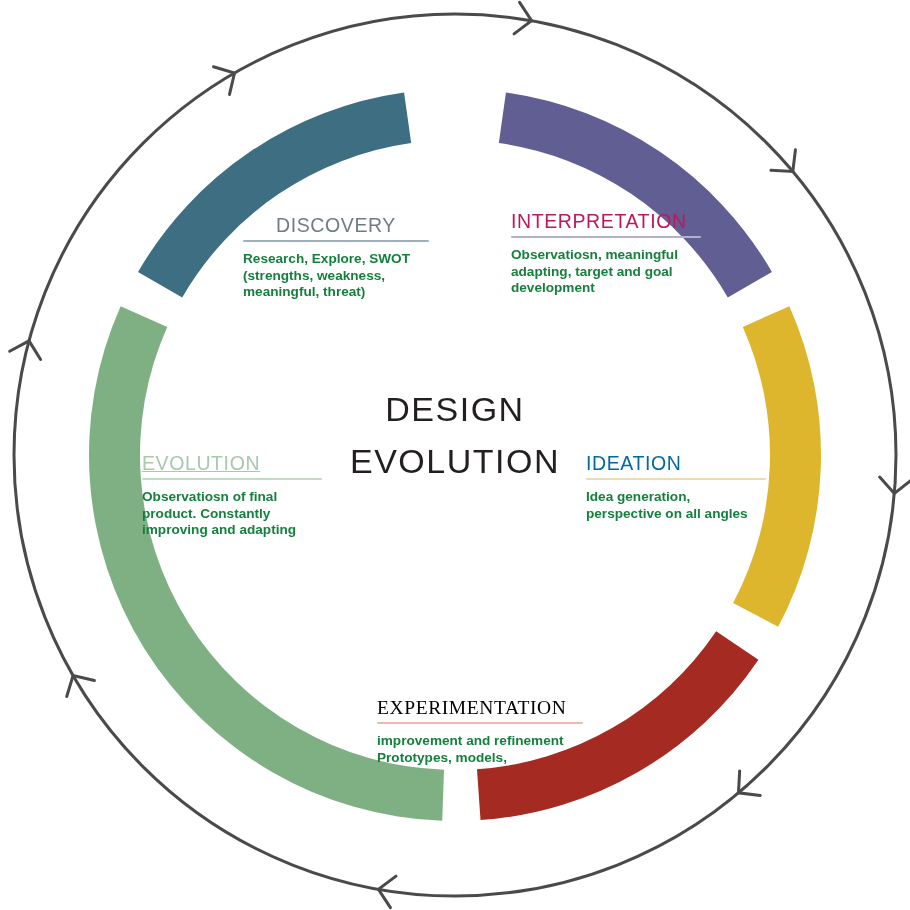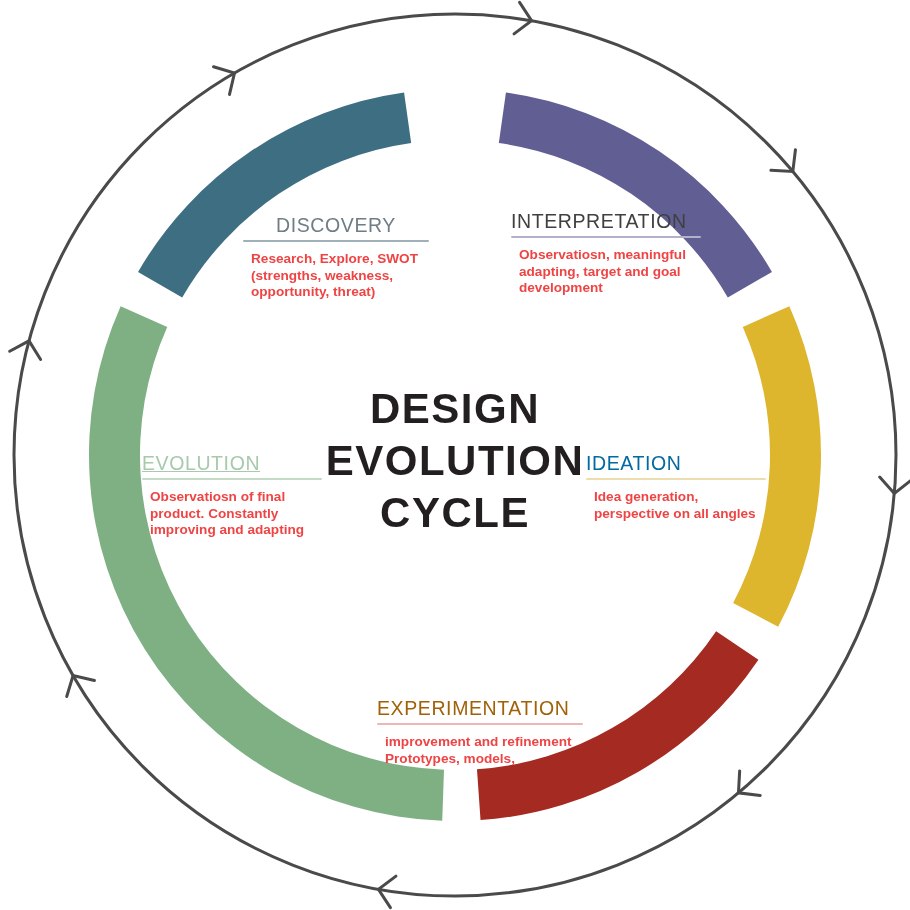--- a/index.html
+++ b/index.html
@@ -42,37 +42,37 @@
   .label-rule {
     height: 2px;
     width: 100%;
     margin: 0 0 9px 0;
     border-radius: 1px;
   }
   .label-body {
     font-family: "Liberation Sans", sans-serif;
     font-size: 13.6px;
     line-height: 16.5px;
-    color: #ef4444;
-    margin: 8px;
+    color: #15803d;
+    margin: 0;
     font-weight: 600;
   }
   
   #center-title {
     position: absolute;
     left: 305px;
     top: 383px;
     width: 300px;
     text-align: center;
     font-family: "Liberation Sans", sans-serif;
-    font-size: 42px;
+    font-size: 34px;
     line-height: 52px;
     letter-spacing: 1.5px;
     color: #231f20;
-    font-weight: 700;
+    font-weight: 400;
   }
   #center-title div { white-space: nowrap; }
 
   
   #label-discovery      { left: 243px; top: 214px; width: 186px; }
   #label-interpretation { left: 511px; top: 210px; width: 190px; }
   #label-ideation       { left: 586px; top: 452px; width: 180px; }
   #label-evolution      { left: 142px; top: 452px; width: 180px; }
   #label-experimentation{ left: 377px; top: 697px; width: 206px; }
 </style>
@@ -114,35 +114,34 @@
         <path d="M 505.93735495138407 92.56188684058532 A 366 366 0 0 1 771.9652977851046 272 L 727.7980021920982 297.5 A 315 315 0 0 0 498.83952680242066 143.0655583464054 Z" fill="#615e94"></path>
         <path d="M 789.357637497192 306.1343886342571 A 366 366 0 0 1 778.1588189863674 626.8265919796361 L 733.128491750562 602.8835422775555 A 315 315 0 0 0 742.7668191574193 326.8779574311229 Z" fill="#ddb62e"></path>
         <path d="M 758.4277515551453 659.6646026702933 A 366 366 0 0 1 480.5308693903499 820.1084423950956 L 476.97328922939954 769.2326758318446 A 315 315 0 0 0 716.1468353548381 631.1457645932853 Z" fill="#a52a22"></path>
         <path d="M 442.22678420688476 820.777042688989 A 366 366 0 0 1 120.642362502808 306.1343886342573 L 167.23318084258068 326.87795743112304 A 315 315 0 0 0 444.00665853871226 769.8081105110152 Z" fill="#7fb084"></path>
       </g>
   </svg>
 
   <div id="center-title">
     <div>DESIGN</div>
     <div>EVOLUTION</div>
-    <div>CYCLE</div>
   </div>
 
   <div class="label-block" id="label-discovery">
     <div class="label-title" style="color: rgb(111, 125, 133); text-align: center;">DISCOVERY</div>
     <div class="label-rule" style="background: rgb(159, 176, 184);"></div>
     <div class="label-body">
       <div>Research, Explore, SWOT</div>
       <div>(strengths, weakness,</div>
-      <div>opportunity, threat)</div>
+      <div>meaningful, threat)</div>
     </div>
   </div>
 
   <div class="label-block" id="label-interpretation">
-    <div class="label-title" style="color: #404040;">INTERPRETATION</div>
+    <div class="label-title" style="color: #be185d;">INTERPRETATION</div>
     <div class="label-rule" style="background: rgb(179, 176, 203);"></div>
     <div class="label-body">
       <div>Observatiosn, meaningful</div>
       <div>adapting, target and goal</div>
       <div>development</div>
     </div>
   </div>
 
   <div class="label-block" id="label-ideation">
     <div class="label-title" style="color: #0369a1;">IDEATION</div>
@@ -157,21 +156,21 @@
     <div class="label-title" style="color: rgb(168, 201, 171); text-decoration: underline;">EVOLUTION</div>
     <div class="label-rule" style="background: rgb(195, 219, 197);"></div>
     <div class="label-body">
       <div>Observatiosn of final</div>
       <div>product. Constantly</div>
       <div>improving and adapting</div>
     </div>
   </div>
 
   <div class="label-block" id="label-experimentation">
-    <div class="label-title" style="color: #a16207;">EXPERIMENTATION</div>
+    <div class="label-title" style="color: #000000; font-family: Liberation Serif, serif;">EXPERIMENTATION</div>
     <div class="label-rule" style="background: rgb(237, 184, 177);"></div>
     <div class="label-body">
       <div>improvement and refinement</div>
       <div>Prototypes, models,</div>
     </div>
   </div>
 
 </div>
 
 </body></html>

